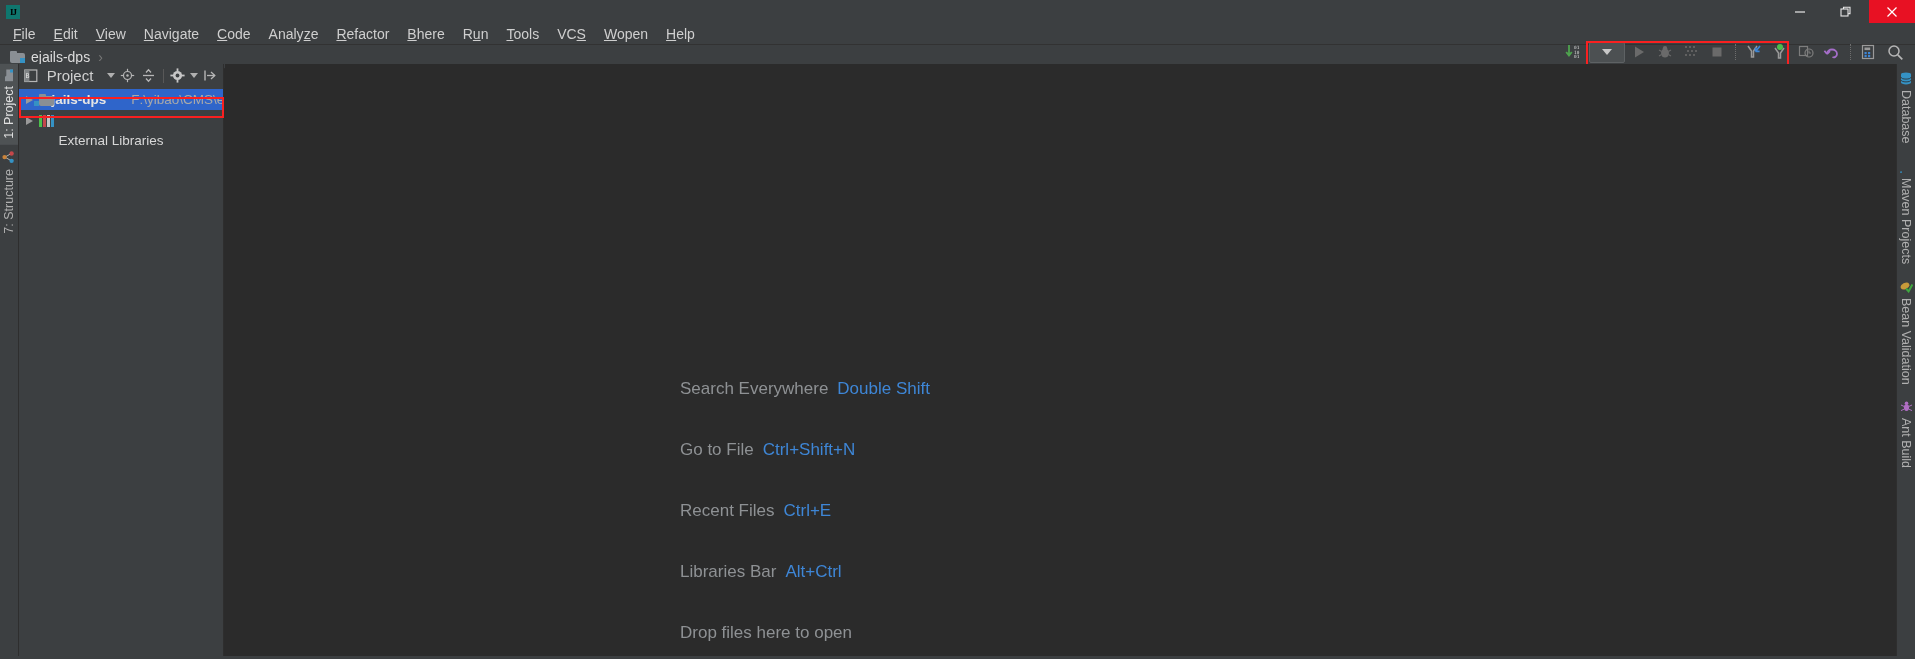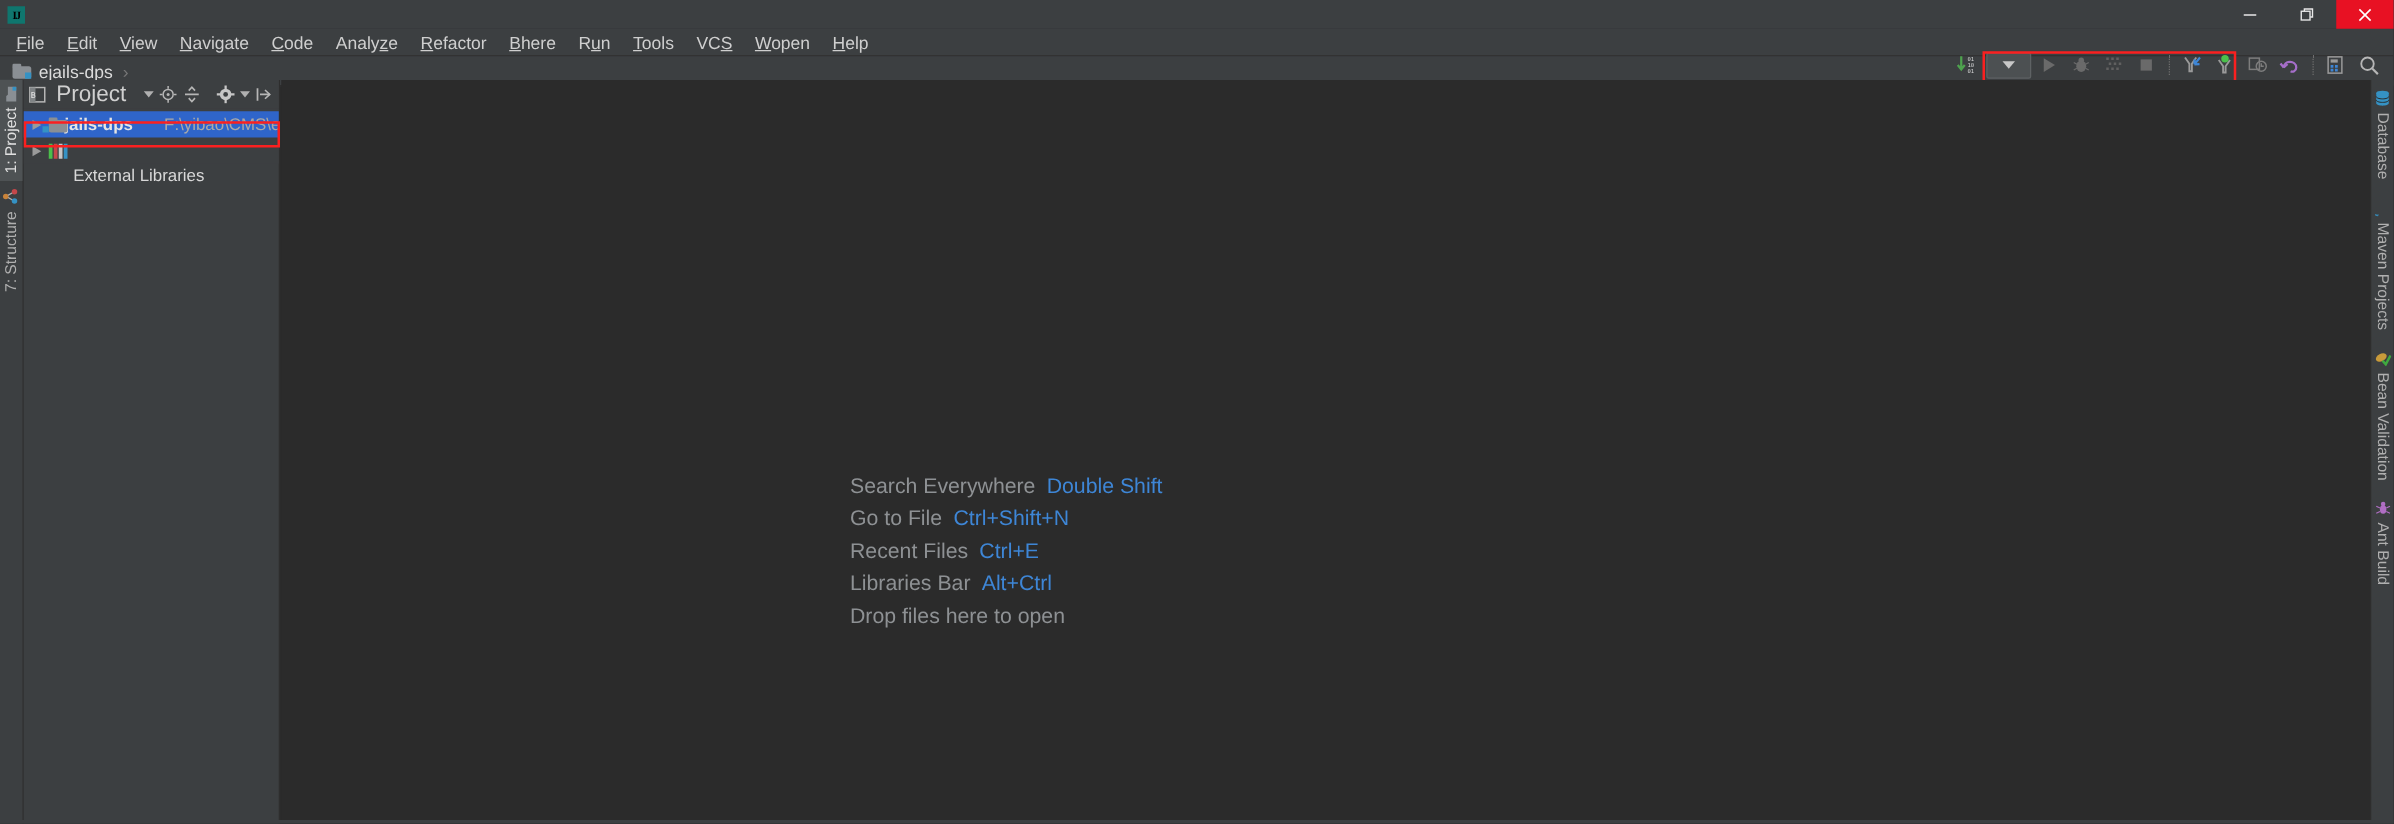--- a/index.html
+++ b/index.html
@@ -110,21 +110,21 @@
 
   
   .projpanel {
     position:absolute; left:19px; top:64px; width:205px; bottom:0;
     background:#3c3f41; border-right:1px solid #2e2e2e;
   }
   .pp-header {
     height:23px; display:flex; align-items:center; gap:4px; padding:0 4px;
     background:#3c3f41;
   }
-  .pp-title { font-size:18px; color:#d0d0d0; margin-left:3px; }
+  .pp-title { font-size:15px; color:#d0d0d0; margin-left:3px; }
   .pp-caret { width:0;height:0;border-left:4px solid transparent;border-right:4px solid transparent;border-top:5px solid #b0b0b0; margin-left:10px;}
   .pp-ic { width:18px; height:18px; display:flex; align-items:center; justify-content:center; }
   .pp-divider { width:1px; height:14px; background:#585858; margin:0 2px; }
 
   .pp-tree { padding-top:2px; background:#3c3f41; }
   .tree-row {
     height:21px; display:flex; align-items:center; gap:5px; padding-left:7px;
     font-size:13.5px; white-space:nowrap;
   }
   .tree-row.selected { background:#2f65ca; }
@@ -135,21 +135,21 @@
   .libs-ic { display:flex; gap:1.5px; align-items:flex-end; height:12px; }
   .libs-ic i { display:block; width:2.5px; height:12px; }
 
   
   .editor {
     position:absolute; left:225px; top:64px; right:19px; bottom:0;
     background:#2b2b2b;
   }
   .hints {
     position:absolute; left:455px; top:315px;
-    display:flex; flex-direction:column; gap:6px;
+    display:flex; flex-direction:column; gap:41px;
   }
   .hint { font-size:17px; color:#8e9194; white-space:nowrap; }
   .hint .key { color:#3e86d6; margin-left:9px; }
 
   
   .statusstrip {
     position:absolute; left:0; bottom:0; width:1915px; height:3px; background:#3c3f41;
   }
 </style>
 </head>

